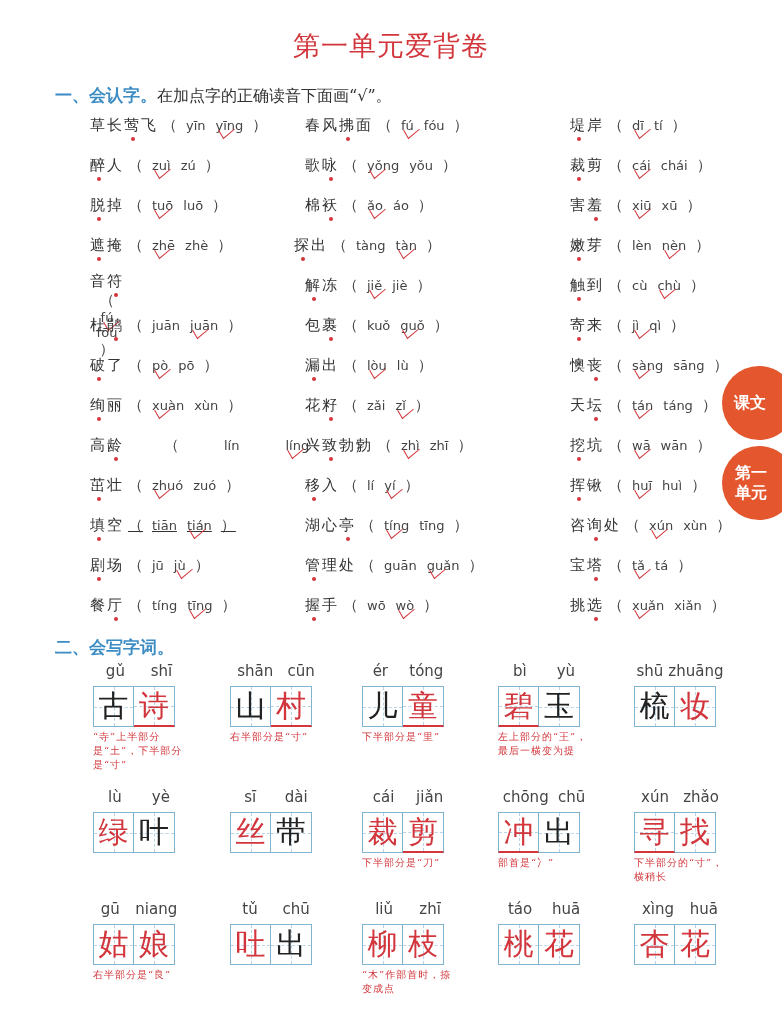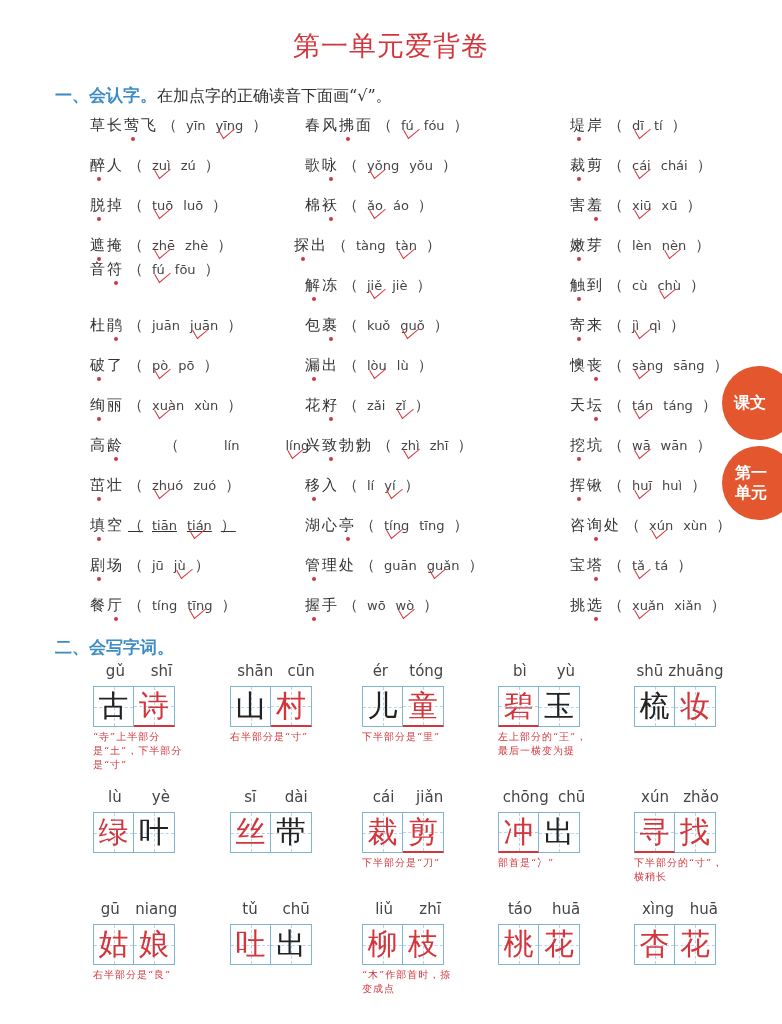--- a/index.html
+++ b/index.html
@@ -91,21 +91,21 @@
       <span class="py">luō</span>
       <span class="paren">）</span>
     </div>
     <div class="row" style="left: 90px; top: 232px;">
       <span class="word"><span class="ch dot">遮</span><span class="ch">掩</span></span>
       <span class="paren">（</span>
       <span class="py ok">zhē</span>
       <span class="py">zhè</span>
       <span class="paren">）</span>
     </div>
-    <div class="row" style="left: 90px; top: 256px;">
+    <div class="row" style="left: 90px; top: 272px; flex-direction: column;">
       <span class="word"><span class="ch">音</span><span class="ch dot">符</span></span>
       <span class="paren">（</span>
       <span class="py ok">fú</span>
       <span class="py">fōu</span>
       <span class="paren">）</span>
     </div>
     <div class="row" style="left: 90px; top: 312px;">
       <span class="word"><span class="ch">杜</span><span class="ch dot">鹃</span></span>
       <span class="paren">（</span>
       <span class="py">juān</span>

